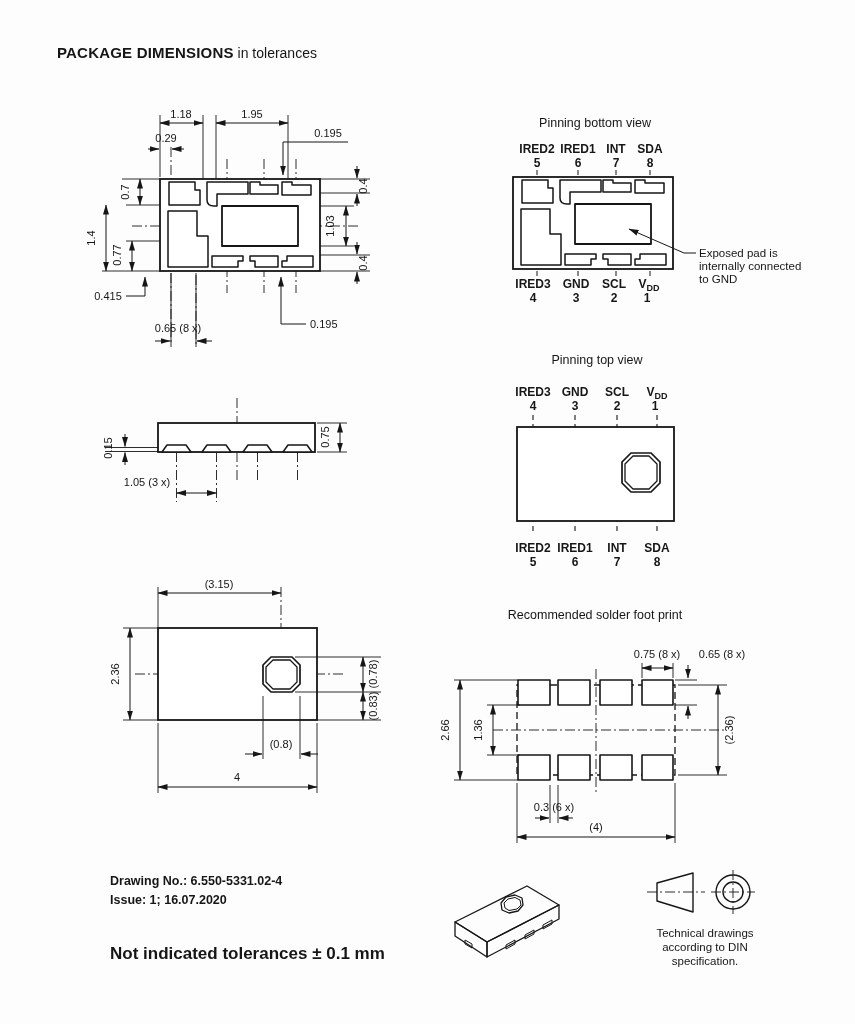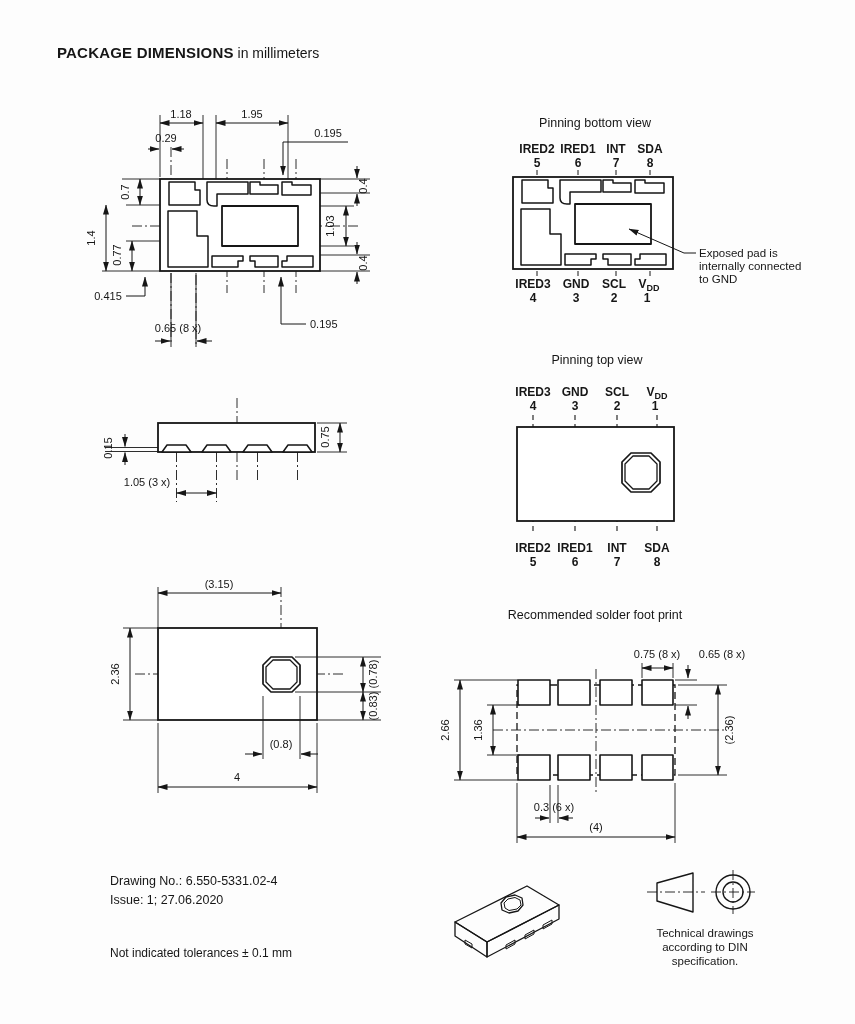--- a/index.html
+++ b/index.html
@@ -15,38 +15,38 @@
   .ttl{font-size:12.5px;text-anchor:middle;}
   .note{font-size:11.5px;}
   .ol{fill:#fff;stroke:#161616;stroke-width:1.8;}
   .pd{fill:#fff;stroke:#161616;stroke-width:1.5;stroke-linejoin:round;}
   .dl{stroke:#161616;stroke-width:1;fill:none;}
   .xl{stroke:#161616;stroke-width:.9;fill:none;}
   .cl{stroke:#161616;stroke-width:.9;fill:none;stroke-dasharray:10 3 2 3;}
   .dsh{stroke:#161616;stroke-width:1.3;fill:none;stroke-dasharray:7 4;}
   .tick{stroke:#161616;stroke-width:1.1;fill:none;stroke-dasharray:5 4;}
   .thin{stroke:#161616;stroke-width:1.3;fill:none;stroke-linejoin:round;}
-  .footer-block{position:absolute;left:110px;font-size:12.5px;line-height:19px;}
+  .footer-block{position:absolute;left:110px;font-size:12.5px;line-height:19px;font-weight:bold;}
 </style>
 </head>
 <body>
 
 <div class="page">
 
   <svg width="0" height="0" class="abs">
     <defs>
       <marker id="ar" markerUnits="userSpaceOnUse" markerWidth="10" markerHeight="7" refX="9.5" refY="3" orient="auto-start-reverse">
         <path d="M0,0 L10,3 L0,6 Z" fill="#161616"></path>
       </marker>
     </defs>
   </svg>
 
   <div class="title-row">
     <b>PACKAGE DIMENSIONS</b>
-    <span>in millimeters</span>
+    <span>in tolerances</span>
   </div>
 
   <svg class="abs" style="left:60px;top:95px" width="390" height="260" viewBox="0 0 390 260">
     <g>
       <path class="cl" d="M111,52 V250"></path>
         <path class="cl" d="M136,180 V250"></path>
       <path class="cl" d="M167,64 V198"></path>
         <path class="cl" d="M204,64 V198"></path>
       <path class="cl" d="M236,64 V198"></path>
         <path class="cl" d="M72,131 H298"></path>
@@ -295,23 +295,23 @@
     <text class="dim" x="287" y="53" text-anchor="middle">0.65 (8 x)</text>
     <text class="dim" x="14" y="125" text-anchor="middle" transform="rotate(-90 14 125)">2.66</text>
     <text class="dim" x="47" y="125" text-anchor="middle" transform="rotate(-90 47 125)">1.36</text>
     <text class="dim" x="298" y="125" text-anchor="middle" transform="rotate(-90 298 125)">(2.36)</text>
     <text class="dim" x="119" y="206" text-anchor="middle">0.3 (6 x)</text>
     <text class="dim" x="161" y="226" text-anchor="middle">(4)</text>
   </svg>
 
   <div class="footer-block" style="top:872px">
     <div>Drawing No.: 6.550-5331.02-4</div>
-    <div>Issue: 1;  27.06.2020</div>
+    <div>Issue: 1;  16.07.2020</div>
   </div>
-  <div class="footer-block" style="top:944px;font-size:12px">Not indicated tolerances ± 0.1 mm</div>
+  <div class="footer-block" style="top:944px;font-size:17px">Not indicated tolerances ± 0.1 mm</div>
 
   <svg class="abs" style="left:435px;top:865px" width="130" height="105" viewBox="0 0 130 105">
     <g>
       <polygon class="thin" points="20,57 92,21 124,40 52,77"></polygon>
       <polygon class="thin" points="20,57 52,77 52,92 20,71"></polygon>
       <polygon class="thin" points="52,77 124,40 124,54 52,92"></polygon>
       <polygon class="thin" points="66,38 71,32 80,30 87,33 88,40 83,46 74,48 67,45"></polygon>
       <polygon class="thin" style="stroke-width:1" points="69,38 73,34 80,32.5 85,35 86,40 82,44 74,45.5 70,43"></polygon>
       <path class="thin" style="stroke-width:1" d="M71,84 l9,-5 M71,80 l9,-5 M71,84 l0,-4 M80,79 l0,-4"></path>
       <path class="thin" style="stroke-width:1" d="M90,74 l9,-5 M90,70 l9,-5 M90,74 l0,-4 M99,69 l0,-4"></path>

